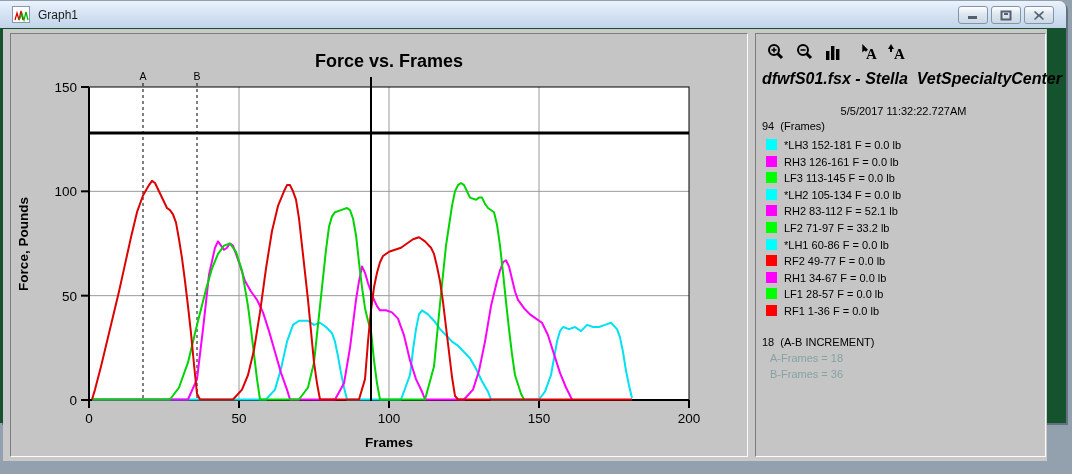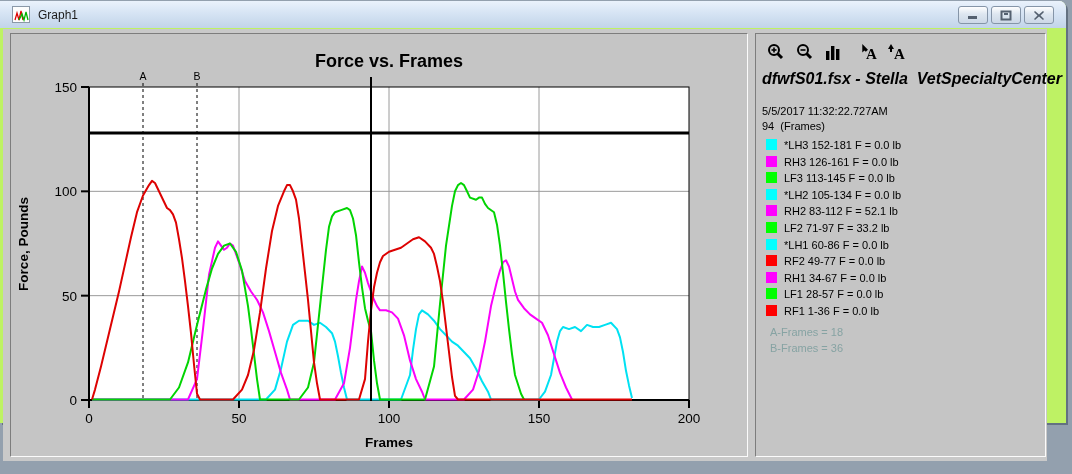--- a/index.html
+++ b/index.html
@@ -1,31 +1,31 @@
 <!DOCTYPE html>
 <html><head>
 <meta charset="utf-8">
 <style>
   html,body{margin:0;padding:0;}
   body{width:1072px;height:474px;background:#93a0ae;font-family:"Liberation Sans",sans-serif;overflow:hidden;position:relative;}
-  .window{position:absolute;left:0;top:1px;width:1066px;height:422px;background:#bef264;border-radius:0 7px 0 0;box-shadow:2px 2px 0 rgba(60,75,92,.55), inset 0 1px 0 #f4f9ff;}
+  .window{position:absolute;left:0;top:1px;width:1066px;height:422px;background:#14532d;border-radius:0 7px 0 0;box-shadow:2px 2px 0 rgba(60,75,92,.55), inset 0 1px 0 #f4f9ff;}
   .titlebar{height:27px;display:flex;align-items:center;padding-left:12px;gap:8px;background:linear-gradient(#eaf2fc, #d6e4f4 45%, #c2d4e9);border-radius:0 7px 0 0;}
   .title-text{font-size:12px;color:#1c1c1c;}
   .doc-icon{width:16px;height:15px;background:#fdfdfd;border:1px solid #8a98a8;display:block;}
   .controls{position:absolute;right:12px;top:5px;display:flex;gap:3px;}
   .ctl{width:30px;height:18px;border:1px solid #8595a8;border-radius:3px;background:linear-gradient(#fefefe,#dde6f0 45%,#ccd8e6);display:flex;align-items:center;justify-content:center;padding:0;cursor:default;}
   .client{position:absolute;left:3px;top:28px;width:1044px;height:432px;background:#c9c9c9;}
   .panel{position:absolute;background:#c5c5c5;border-top:1px solid #7d7d7d;border-left:1px solid #7d7d7d;border-right:1px solid #fbfbfb;border-bottom:1px solid #fbfbfb;box-sizing:border-box;}
   #chart-panel{left:7px;top:4px;width:738px;height:424px;}
   #info-panel{left:752px;top:4px;width:291px;height:424px;font-size:11px;color:#000;}
   #chart-svg{display:block;}
   .toolbar{display:flex;align-items:center;gap:9px;padding:7px 0 0 9px;height:22px;}
   .tbtn{width:20px;height:19px;background:transparent;border:none;padding:0;display:flex;align-items:center;justify-content:center;cursor:default;}
   .info-header{font-size:16px;font-weight:bold;font-style:italic;margin:7px 0 0 6px;}
-  .stamp{margin:17px 0 0 6px;}
+  .stamp{margin:17px 0 0 6px;text-align:center;}
   .frames-readout{margin:3px 0 0 6px;}
   #legend-list{margin:7px 0 0 10px;}
   .legend-row{display:flex;align-items:flex-start;height:16.6px;}
   .sq{width:11px;height:11px;display:inline-block;margin-right:7px;flex:0 0 11px;}
   .increment-readout{margin:14px 0 0 6px;}
   .ab-line{margin:4px 0 0 14px;color:#86a3a3;}
   .pre{white-space:pre;}
 </style>
 </head>
 <body>
@@ -185,18 +185,19 @@
           </div>
           <div class="legend-row">
             <span class="sq" style="background: rgb(0, 255, 0);"></span>
             <span>LF1 28-57 F = 0.0 lb</span>
           </div>
           <div class="legend-row">
             <span class="sq" style="background: rgb(255, 0, 0);"></span>
             <span>RF1 1-36 F = 0.0 lb</span>
           </div>
         </div>
+      <div class="increment-readout pre">18  (A-B INCREMENT)</div>
       <div class="ab-line">A-Frames = 18</div>
       <div class="ab-line">B-Frames = 36</div>
     </div>
 
   </div>
 </div>
 
 </body></html>

